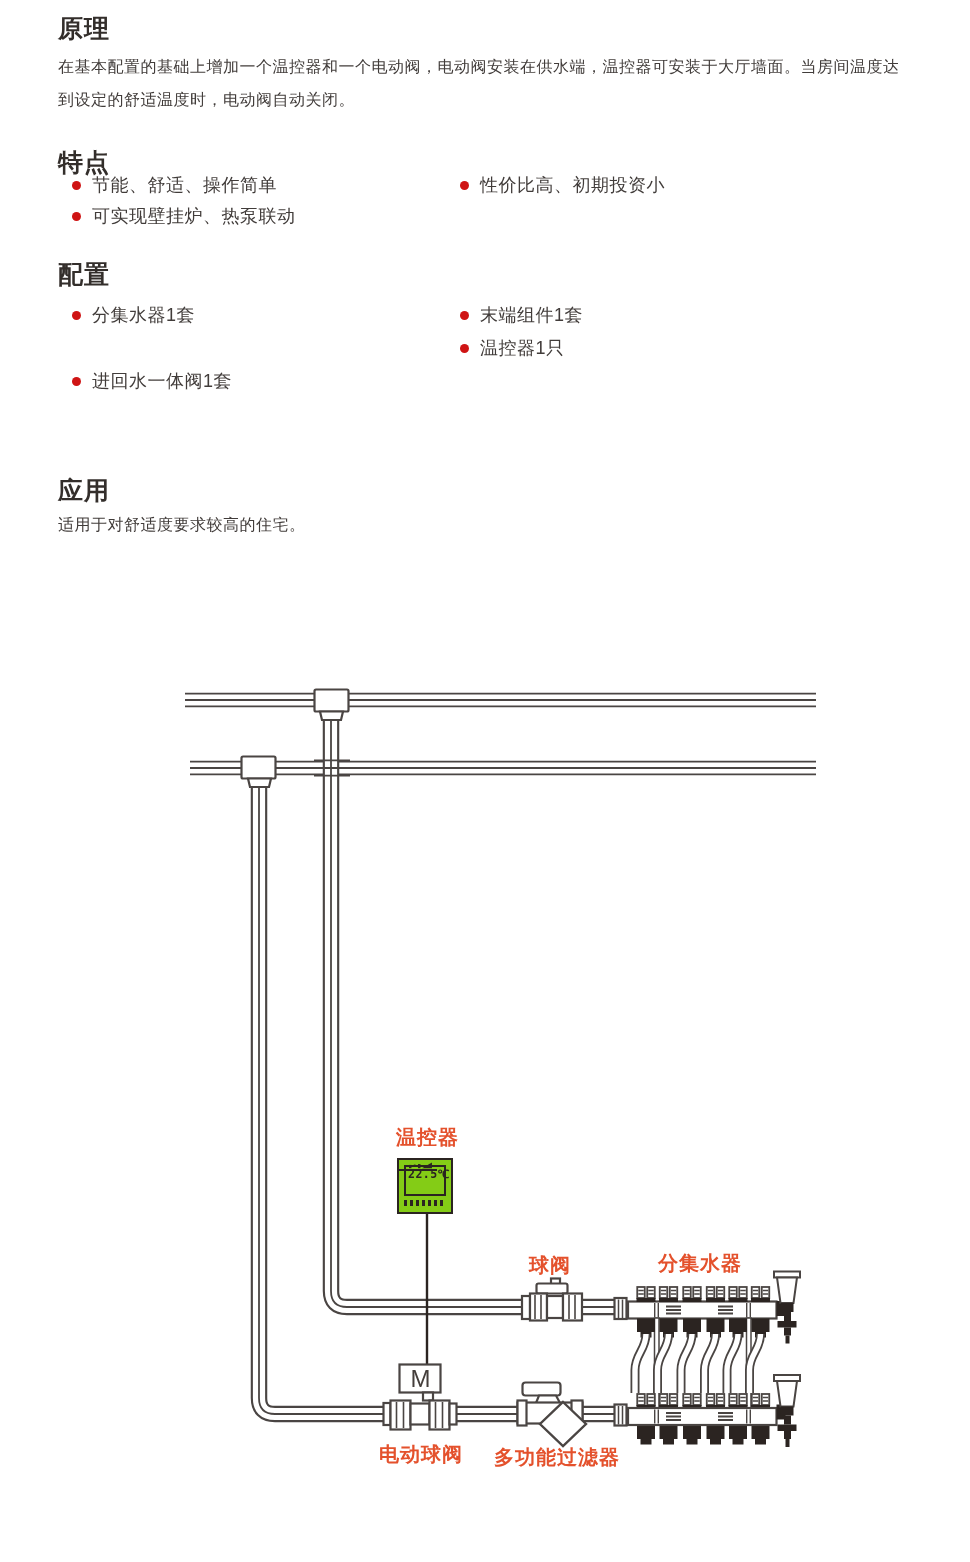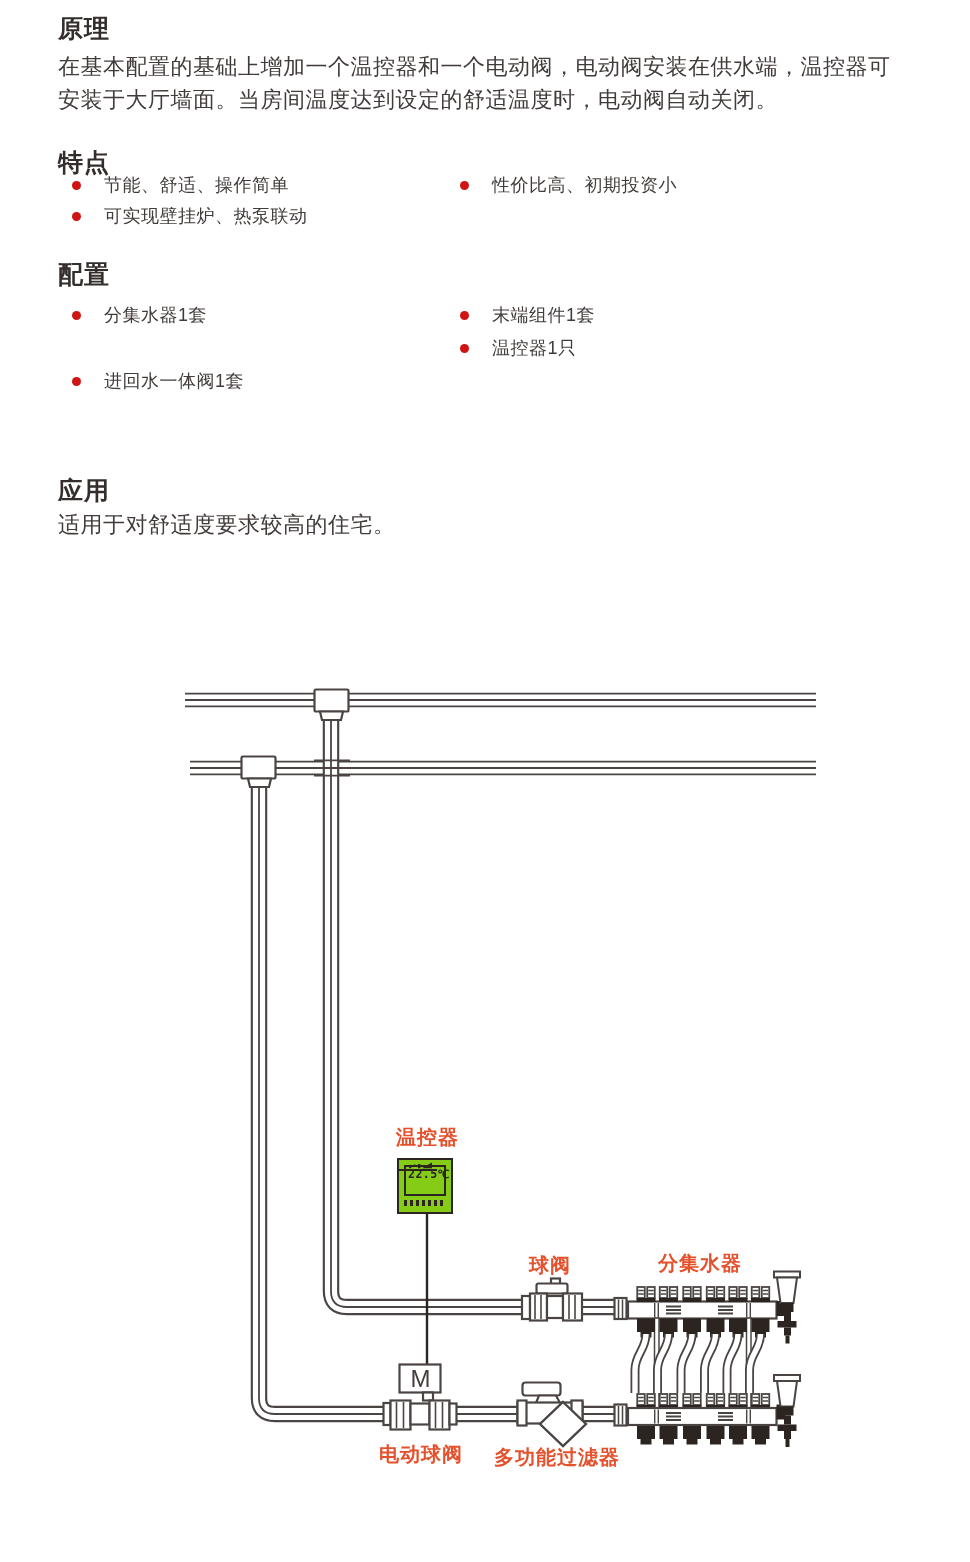--- a/index.html
+++ b/index.html
@@ -8,22 +8,22 @@
     --c-bullet:#cf1414;
     --c-label:#e4512c;
     --c-line:#4a4543;
     --c-dark:#2b2421;
   }
   *{margin:0;padding:0;box-sizing:border-box;}
   html,body{background:#fff;}
   body{font-family:"Liberation Sans","DejaVu Sans",sans-serif;color:var(--c-body);}
   .page{position:relative;width:968px;height:1562px;background:#fff;overflow:hidden;}
   .h2{position:absolute;left:58px;font-size:25px;font-weight:bold;color:var(--c-heading);letter-spacing:1px;}
-  .para{position:absolute;left:58px;width:852px;font-size:22px;line-height:33px;color:var(--c-body);letter-spacing:.5px;}
-  .bullet-row{position:absolute;display:flex;align-items:flex-start;gap:12px;}
+  .para{position:absolute;left:58px;width:852px;font-size:16px;line-height:33px;color:var(--c-body);letter-spacing:.5px;}
+  .bullet-row{position:absolute;display:flex;align-items:flex-start;}
   .dot{width:9px;height:9px;border-radius:50%;background:var(--c-bullet);margin-top:7px;flex:0 0 auto;}
   .bullet-text{font-size:18px;line-height:23px;margin-left:11px;color:var(--c-body);letter-spacing:.5px;}
   .diagram{position:absolute;left:0;top:650px;width:970px;height:912px;}
   .diagram svg{position:absolute;left:0;top:0;}
   .dlabel{position:absolute;font-size:20px;font-weight:bold;color:var(--c-label);letter-spacing:1px;white-space:nowrap;}
   .thermostat{position:absolute;left:397px;top:508px;width:56px;height:56px;border:2px solid var(--c-dark);background:#84cc16;}
   .t-display{margin:5px 5px 0 5px;border:2px solid var(--c-dark);height:31px;padding:0 2px;}
   .t-graph{height:11px;border-bottom:2px solid var(--c-dark);display:block;}
   .t-value{font-size:11.5px;font-weight:bold;color:var(--c-dark);letter-spacing:.5px;line-height:15px;font-family:"DejaVu Sans Mono",monospace;}
   .t-dots{margin:4px 5px 0 5px;height:6px;background:repeating-linear-gradient(90deg,var(--c-dark) 0 3.5px,transparent 3.5px 6px);}

